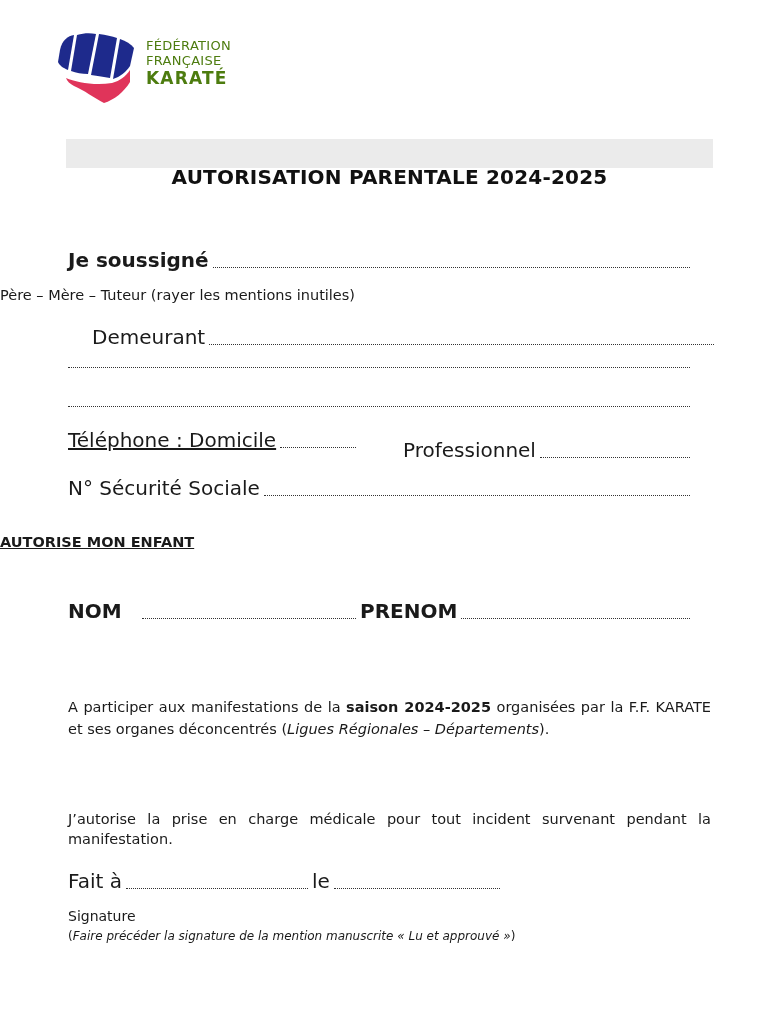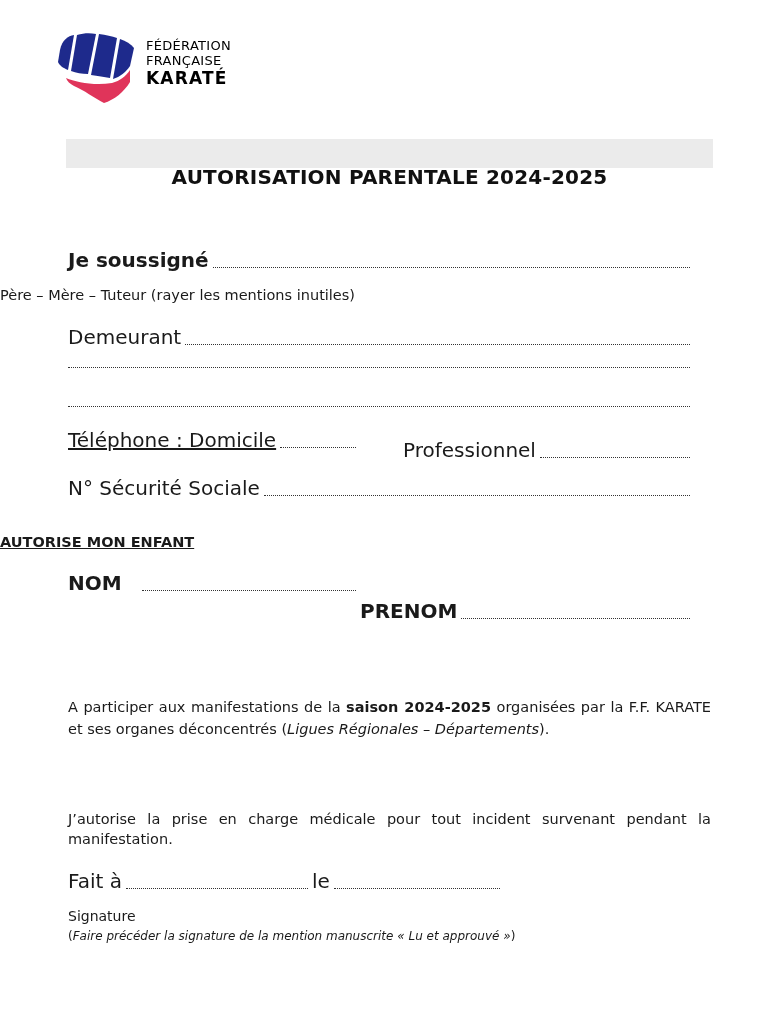--- a/index.html
+++ b/index.html
@@ -1,21 +1,21 @@
 <!DOCTYPE html>
 <html><head>
   <meta charset="utf-8">
   <style>
     html, body { margin: 0; padding: 0; background: #ffffff; }
     body {
       width: 782px; height: 1024px; position: relative; overflow: hidden;
       font-family: "DejaVu Sans", sans-serif; color: #1a1a1a;
     }
     .abs { position: absolute; }
-    .logo-text { left: 146px; top: 38px; font-size: 13px; line-height: 15px; letter-spacing: 0.3px; color: #000000; }
+    .logo-text { left: 146px; top: 38px; font-size: 13px; line-height: 15px; letter-spacing: 0.3px; color: #4d7c0f; }
     .logo-text .l3 { font-weight: bold; font-size: 17px; line-height: 20px; letter-spacing: 1.2px; }
     .title-band { left: 66px; top: 139px; width: 647px; height: 29px; background: #ebebeb; }
     .title-text { left: 66px; top: 139px; width: 647px; height: 29px; line-height: 29px; text-align: center;
       font-weight: bold; font-size: 20px; color: #111; letter-spacing: 0.2px; margin-top: 24px; }
     .row { position: absolute; left: 68px; display: flex; align-items: flex-end; font-size: 20px; }
     .dots { flex: 1; border-bottom: 1.5px dotted #333; height: 0; margin-left: 4px; margin-bottom: 4px; }
     .bold { font-weight: bold; }
     .center { position: absolute; left: 0; width: 782px; text-align: left; font-size: 14.5px; }
     .para { position: absolute; left: 68px; width: 643px; font-size: 14.5px; text-align: justify; }
     .u { text-decoration: underline; font-weight: bold; }
@@ -42,21 +42,21 @@
 <div class="abs title-band"></div>
 <div class="abs title-text">AUTORISATION PARENTALE 2024-2025</div>
 
 <div class="row" style="top:248px;width:622px;">
   <span class="bold">Je soussigné</span>
   <span class="dots"></span>
 </div>
 
 <div class="center" style="top:287px;">Père – Mère – Tuteur (rayer les mentions inutiles)</div>
 
-<div class="row" style="top:325px;width:622px;">
+<div class="row" style="top:325px;width:622px;margin-left:24px;">
   <span>Demeurant</span>
   <span class="dots"></span>
 </div>
 <div class="row" style="top:355px;width:622px;height:17px;">
   <span class="dots" style="margin-left:0"></span>
 </div>
 <div class="row" style="top:394px;width:622px;height:17px;">
   <span class="dots" style="margin-left:0"></span>
 </div>
 
@@ -69,21 +69,21 @@
   <span class="dots"></span>
 </div>
 
 <div class="row" style="top:476px;width:622px;">
   <span>N° Sécurité Sociale</span>
   <span class="dots"></span>
 </div>
 
 <div class="center u" style="top:534px;">AUTORISE MON ENFANT</div>
 
-<div class="row" style="top:571px;width:288px;gap:16px;">
+<div class="row" style="top:599px;width:288px;gap:16px;">
   <span class="bold">NOM</span>
   <span class="dots"></span>
 </div>
 <div class="row" style="top:599px;left:360px;width:330px;">
   <span class="bold">PRENOM</span>
   <span class="dots"></span>
 </div>
 
 <div class="para" style="top:654px;line-height:22px;margin-top:42px;">
   <span>A participer aux manifestations de la </span><span class="bold">saison 2024-2025</span><span> organisées par la F.F. KARATE et ses organes déconcentrés (</span><em>Ligues Régionales –  Départements</em><span>).</span>

